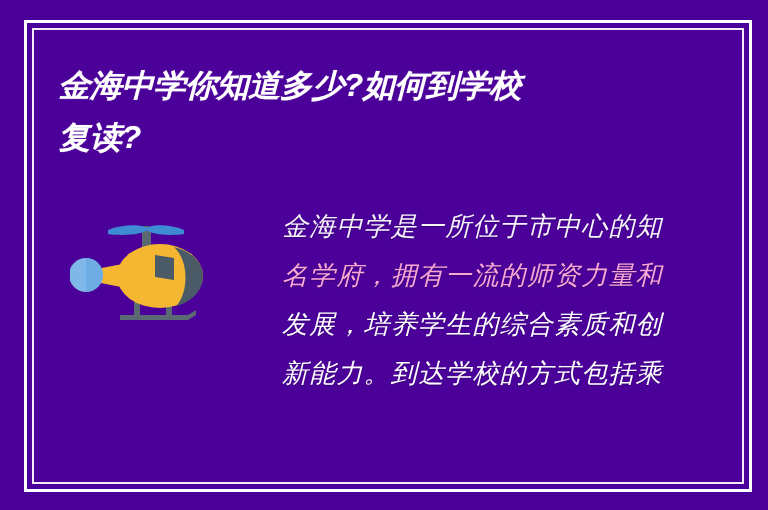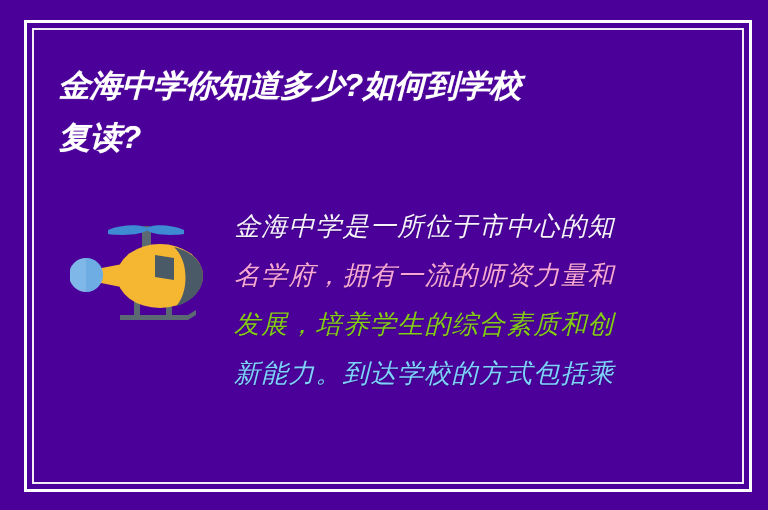--- a/index.html
+++ b/index.html
@@ -87,20 +87,21 @@
     padding-top: 14px;
   }
 
   
   .heli-svg { display: block; width: 148px; height: 112px; }
 
   .body-text {
     flex: 1 1 auto;
     padding-left: 4px;
     padding-top: 2px;
+    margin-left: 48px;
   }
   .body-line {
     color: #f6f3fa;
     font-family: "DejaVu Serif", "Liberation Serif", serif;
     font-style: italic;
     font-weight: 400;
     font-size: 26px;
     line-height: 49px;
     letter-spacing: 1.2px;
     white-space: nowrap;
@@ -144,19 +145,19 @@
         <path d="M16 44 A17 17 0 0 1 16 78 Z" fill="#5FA4DE" opacity="0.55"></path>
 
         <path d="M85 41 L104 44 L104 66 L85 63 Z" fill="#4A5A66"></path>
       </svg>
 
     </div>
 
     <div class="body-text">
       <div class="body-line" style="color: rgb(246, 243, 250);">金海中学是一所位于市中心的知</div>
       <div class="body-line" style="color: #f9a8d4;">名学府，拥有一流的师资力量和</div>
-      <div class="body-line" style="color: #84cc16;">发展，培养学生的综合素质和创</div>
-      <div class="body-line" style="color: #7dd3fc;">新能力。到达学校的方式包括乘</div>
+      <div class="body-line" style="color: #ffffff;">发展，培养学生的综合素质和创</div>
+      <div class="body-line" style="color: #ffffff;">新能力。到达学校的方式包括乘</div>
     </div>
 
   </div>
 
 </div>
 
 </body></html>

